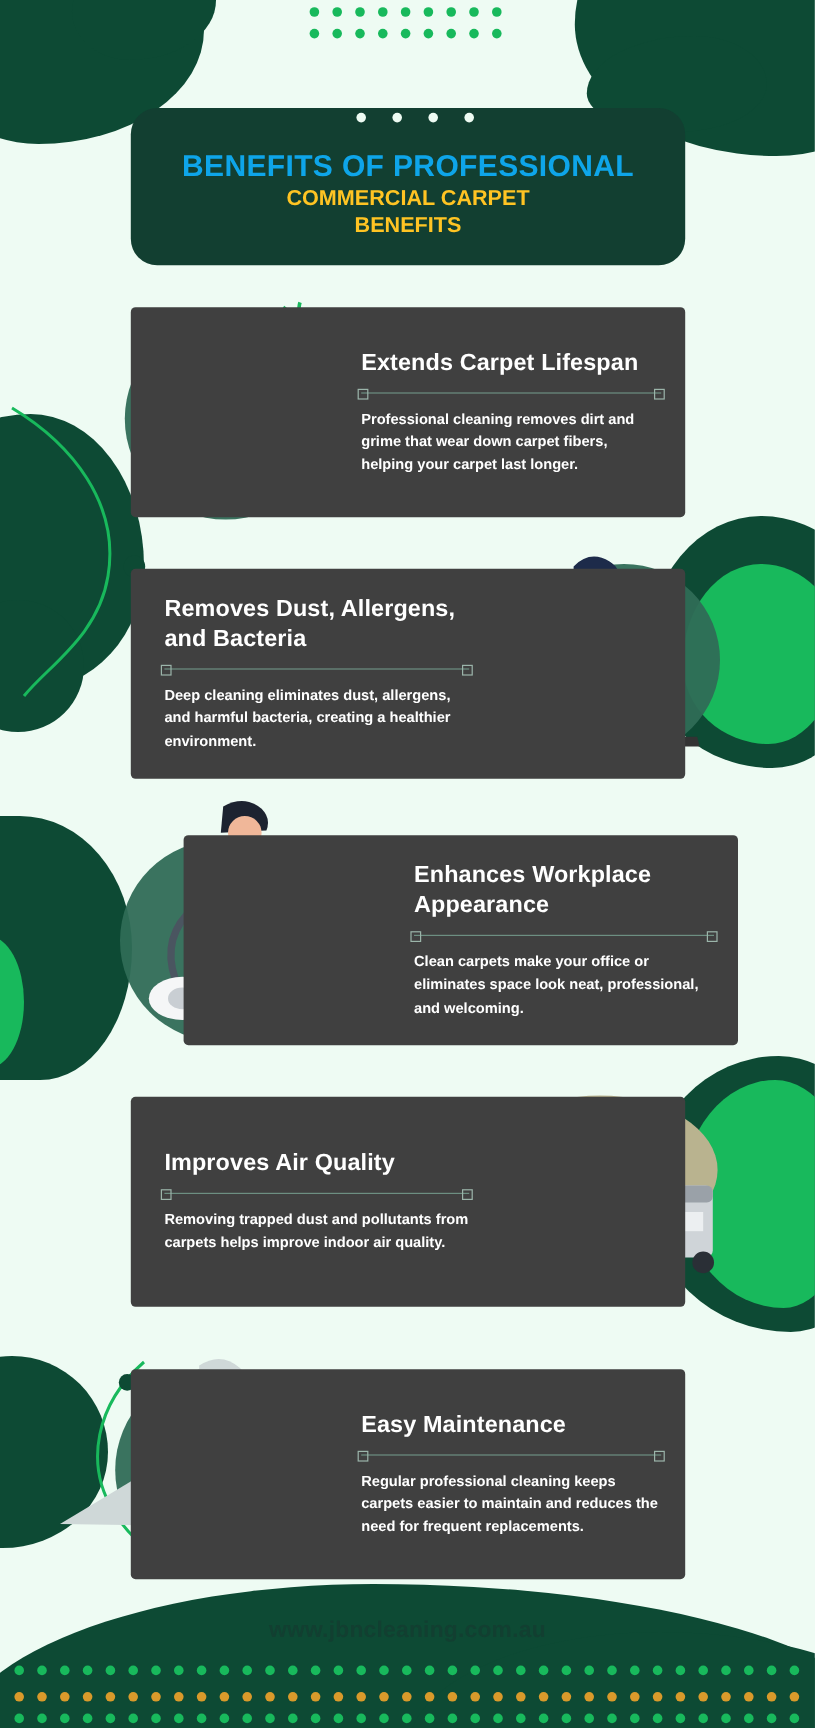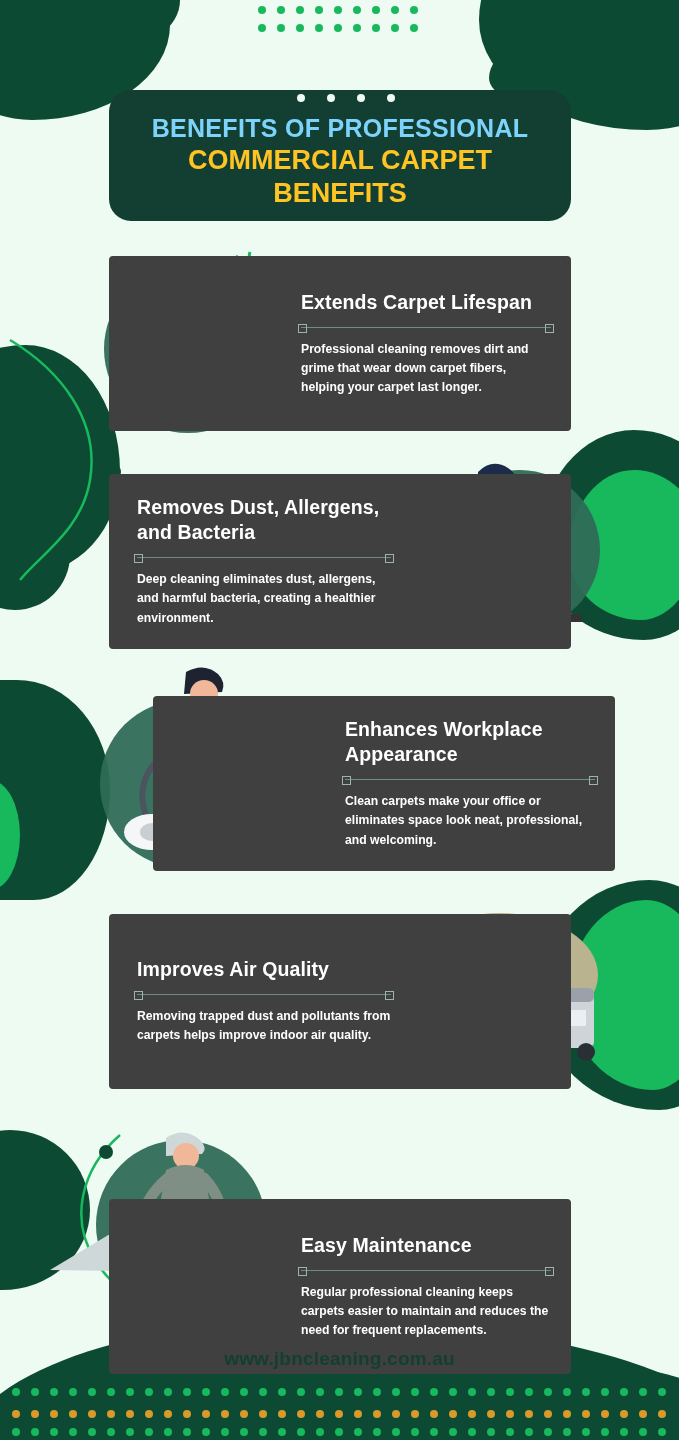--- a/index.html
+++ b/index.html
@@ -125,30 +125,30 @@
   .header-dots {
     position: absolute;
     top: 94px; left: 297px;
     display: flex; gap: 22px;
   }
   .header-dots span {
     width: 8px; height: 8px; border-radius: 50%;
     background: #eefbf3; display: block;
   }
   .header-line1 {
-    color: #7dd3fc;
+    color: #0ea5e9;
     font-size: 25px;
     font-weight: bold;
     letter-spacing: 0.3px;
     text-align: center;
     line-height: 1.22;
   }
   .header-line2 {
     color: #ffc423;
-    font-size: 27px;
+    font-size: 18px;
     font-weight: bold;
     text-align: right;
     line-height: 1.22;
   }
 
   
   .card {
     position: absolute;
     background: #404040;
     border-radius: 4px;
@@ -587,21 +587,21 @@
     <circle cx="146" cy="38" r="13" fill="#f0b799"></circle>
     <path d="M126 52 q20 -10 38 0 l8 46 h-54z" fill="#7f8f86"></path>
     <path d="M118 98 q28 -12 56 0 l-4 30 h-48z" fill="#2f5f4a"></path>
     <path d="M112 124 q30 -8 58 4 l-6 16 h-50z" fill="#2f5f4a"></path>
     <path d="M128 60 q-26 22 -26 48" stroke="#7f8f86" stroke-width="11" fill="none" stroke-linecap="round"></path>
     <path d="M164 60 q22 24 16 50" stroke="#7f8f86" stroke-width="11" fill="none" stroke-linecap="round"></path>
     <circle cx="102" cy="112" r="8" fill="#f0b799"></circle>
     <circle cx="180" cy="114" r="8" fill="#f0b799"></circle>
   </svg>
 
-  <div class="card card-right" style="top:1199px; height:175px;">
+  <div class="card card-right" style="top:1141px; height:175px;">
     <div class="card-inner">
       <div class="text-pad-right">
         <div class="card-title">Easy Maintenance</div>
       </div>
       <div class="text-pad-right" style="padding-top:12px; padding-bottom:12px;">
         <div class="divider rightcap"></div>
       </div>
       <div class="text-pad-right">
         <div class="card-body">Regular professional cleaning keeps carpets easier to maintain and reduces the need for frequent replacements.</div>
       </div>

